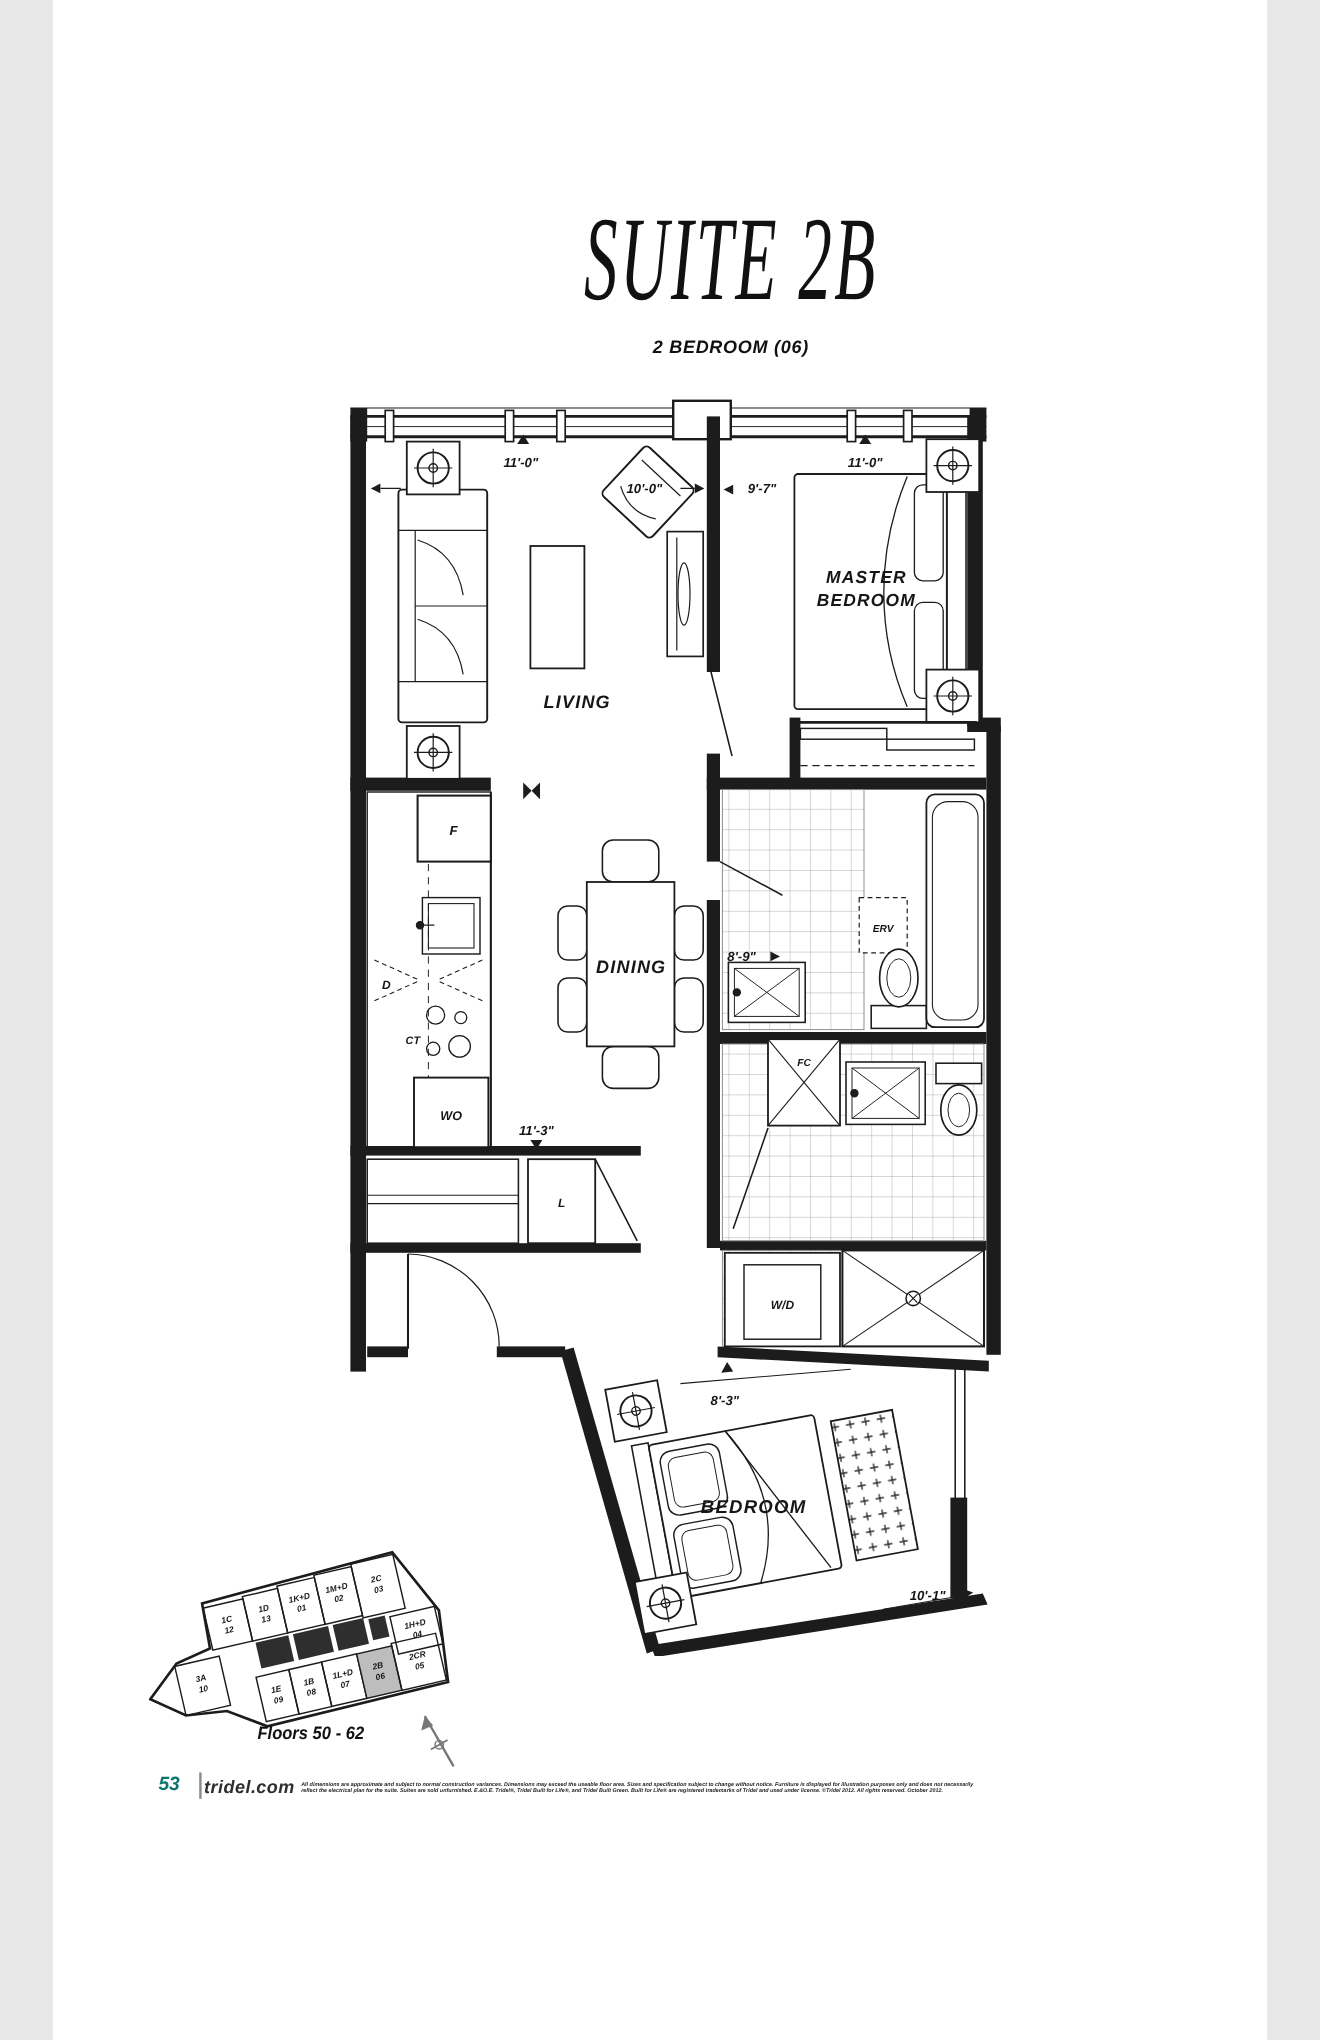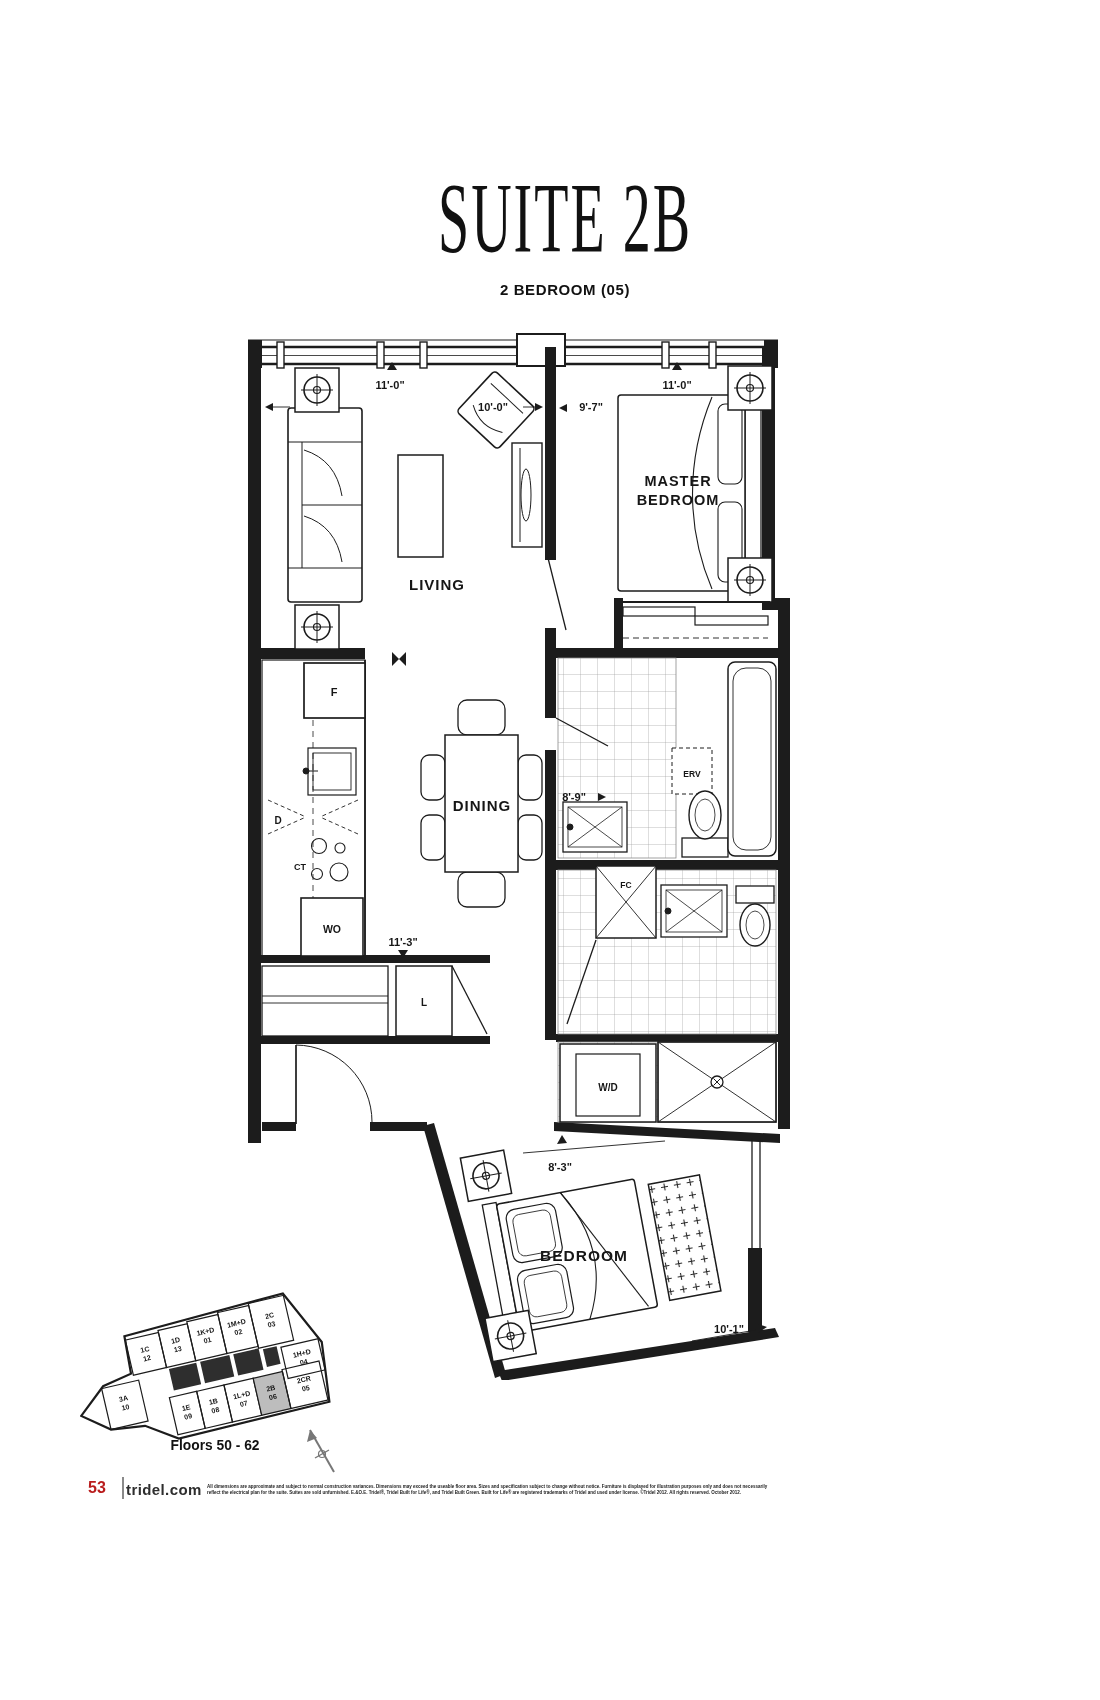--- a/index.html
+++ b/index.html
@@ -1,46 +1,46 @@
 <!DOCTYPE html>
 <html><head>
 <meta charset="utf-8">
 <style>
   html,body{margin:0;padding:0;background:#e8e8e8;}
-  .page{position:relative;width:1100px;height:1700px;background:#ffffff;margin:0 auto;
-        font-family:"Liberation Sans",sans-serif;color:#161616;overflow:hidden;}
+  .page{position:relative;width:1012px;height:1700px;background:#ffffff;margin:0 auto;
+        font-family:"Liberation Sans",sans-serif;color:#161616;overflow:hidden;font-style:italic;}
   .title{position:absolute;left:265px;top:160px;width:600px;text-align:center;
          font-family:"Liberation Serif",serif;font-weight:400;font-size:56px;
          letter-spacing:2px;transform:scaleY(1.78);transform-origin:top center;color:#111;}
   .subtitle{position:absolute;left:265px;top:281px;width:600px;text-align:center;
             font-size:15px;font-weight:700;letter-spacing:.6px;color:#111;}
   .plan-wrap{position:absolute;left:240px;top:300px;width:560px;height:1080px;}
   .keyplan-wrap{position:absolute;left:80px;top:1278px;width:270px;height:205px;}
   .floors{position:absolute;left:120px;top:1436px;width:190px;text-align:center;
           font-size:15px;font-weight:700;transform:scaleX(.92);color:#111;}
   .compass{position:absolute;left:300px;top:1420px;width:44px;height:60px;}
-  .pageno{position:absolute;left:88px;top:1479px;font-size:16px;font-weight:700;color:#b91c1c;}
+  .pageno{position:absolute;left:88px;top:1479px;font-size:16px;font-weight:700;color:#0f766e;}
   .footer-divider{position:absolute;left:122px;top:1477px;width:2px;height:22px;background:#8a8a8a;}
   .website{position:absolute;left:126px;top:1481px;font-size:15px;font-weight:700;
            letter-spacing:.4px;color:#2e2e2e;}
   .disclaimer{position:absolute;left:207px;top:1484px;width:700px;transform:scale(.5);
               transform-origin:left top;}
   .disclaimer .inner{width:1400px;font-size:9px;line-height:11px;font-weight:700;color:#222;}
   svg text{font-family:"Liberation Sans",sans-serif;fill:#161616;}
   .roomlbl{font-weight:700;letter-spacing:1px;}
   .dim{font-weight:700;}
   .appl{font-weight:700;}
 </style>
 </head>
 <body>
 
 <div class="page">
 
   <div class="title">SUITE 2B</div>
-  <div class="subtitle">2 BEDROOM (05)</div>
+  <div class="subtitle">2 BEDROOM (06)</div>
 
   <div class="plan-wrap">
   <svg viewBox="0 0 560 1080" width="560" height="1080">
     <defs>
       <pattern id="tile" width="17" height="17" patternUnits="userSpaceOnUse">
         <path d="M17 0 H0 V17" fill="none" stroke="#9f9f9f" stroke-width="0.7"></path>
       </pattern>
       <pattern id="plus" width="13" height="13" patternUnits="userSpaceOnUse">
         <path d="M3 6.5 H10 M6.5 3 V10" fill="none" stroke="#2a2a2a" stroke-width="1.1"></path>
       </pattern>

